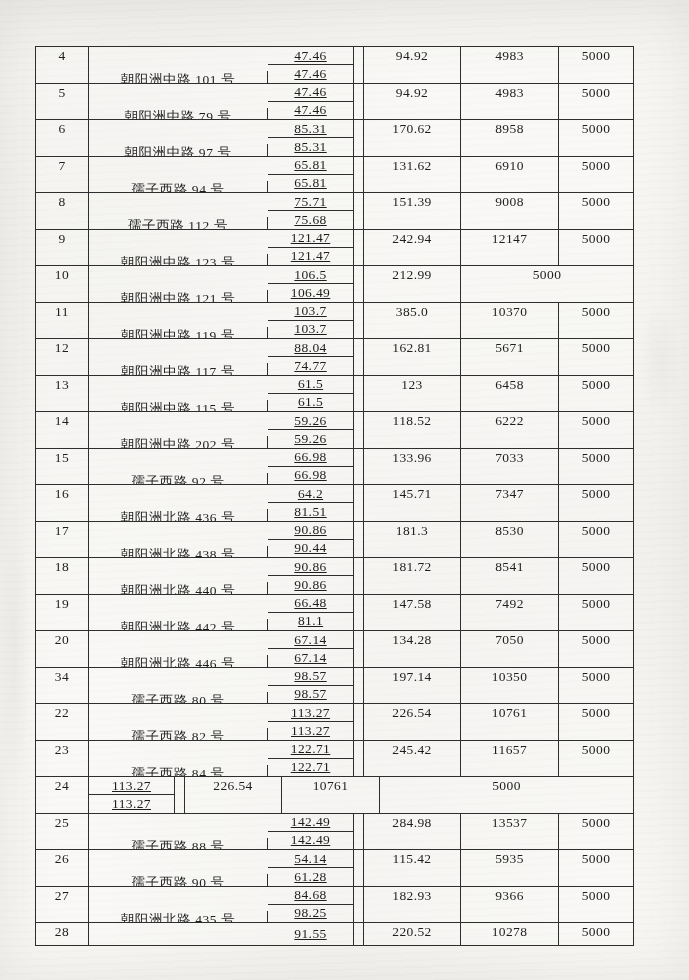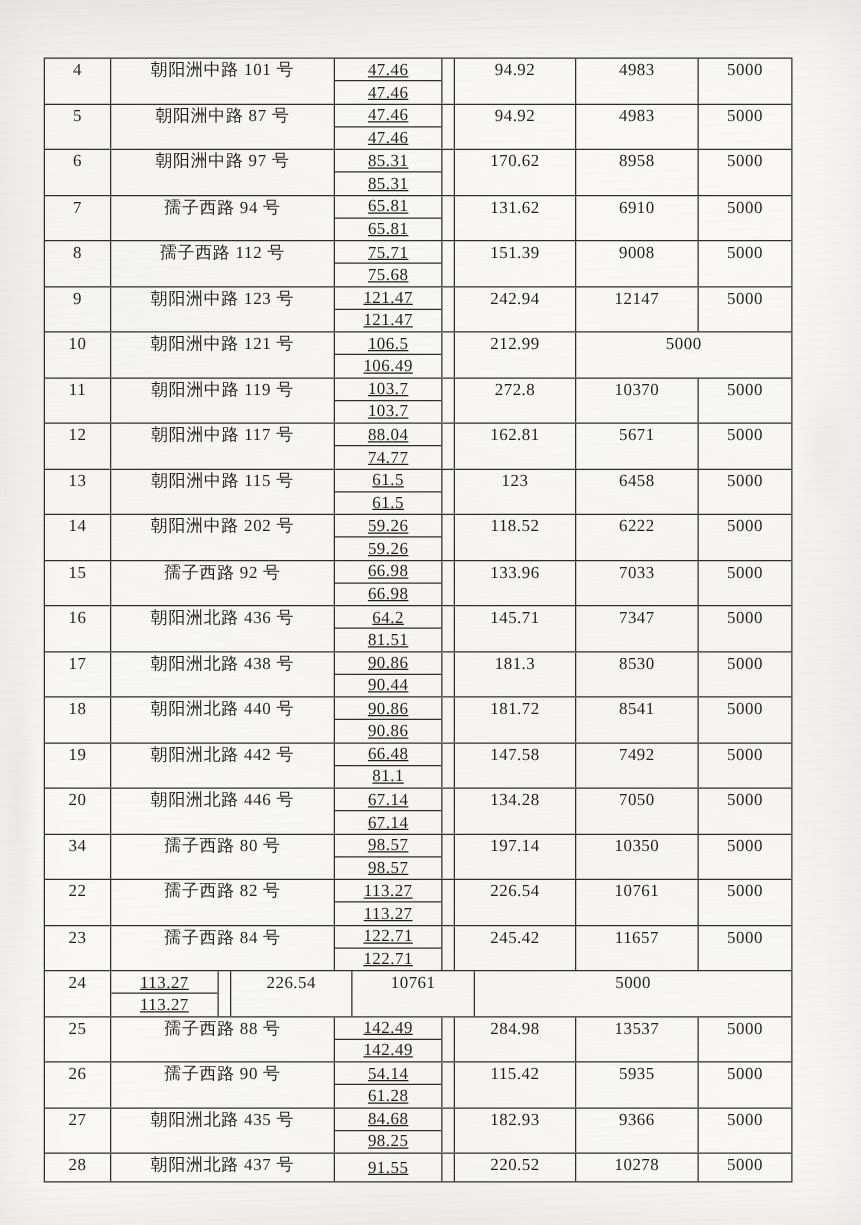--- a/index.html
+++ b/index.html
@@ -57,21 +57,21 @@
     border-bottom: none;
   }
   .cell {
     border-right: 1.4px solid #2e2e2e;
     display: flex;
     justify-content: center;
     align-items: flex-start;
     overflow: hidden;
   }
   .c-no     { flex: 0 0 53px; }
-  .c-addr   { flex: 0 0 179px; }
+  .c-addr   { flex: 0 0 179px; margin-top: 24px; }
   .c-split  { flex: 0 0 96px; display: block; }
   .c-total  { flex: 0 0 97px; }
   .c-amount { flex: 0 0 98px; }
   .c-limit  { flex: 1; border-right: none; }
   .line {
     height: 18.4px;
     display: flex;
     align-items: center;
     font-size: 13.5px;
     letter-spacing: 0.4px;
@@ -134,21 +134,21 @@
       <div class="cell c-limit">
         <span class="line">5000</span>
       </div>
     </div>
 
     <div class="row">
       <div class="cell c-no">
         <span class="line">5</span>
       </div>
       <div class="cell c-addr">
-        <span class="line">朝阳洲中路 87 号</span>
+        <span class="line">朝阳洲中路 79 号</span>
       </div>
       <div class="cell c-split">
         <div class="split-inner">
           <div class="sub divided">47.46</div>
           <div class="sub">47.46</div>
         </div>
       </div>
       <div class="cell c-total">
         <span class="line">94.92</span>
       </div>
@@ -284,21 +284,21 @@
       <div class="cell c-addr">
         <span class="line">朝阳洲中路 119 号</span>
       </div>
       <div class="cell c-split">
         <div class="split-inner">
           <div class="sub divided">103.7</div>
           <div class="sub">103.7</div>
         </div>
       </div>
       <div class="cell c-total">
-        <span class="line">272.8</span>
+        <span class="line">385.0</span>
       </div>
       <div class="cell c-amount">
         <span class="line">10370</span>
       </div>
       <div class="cell c-limit">
         <span class="line">5000</span>
       </div>
     </div>
 
     <div class="row">

